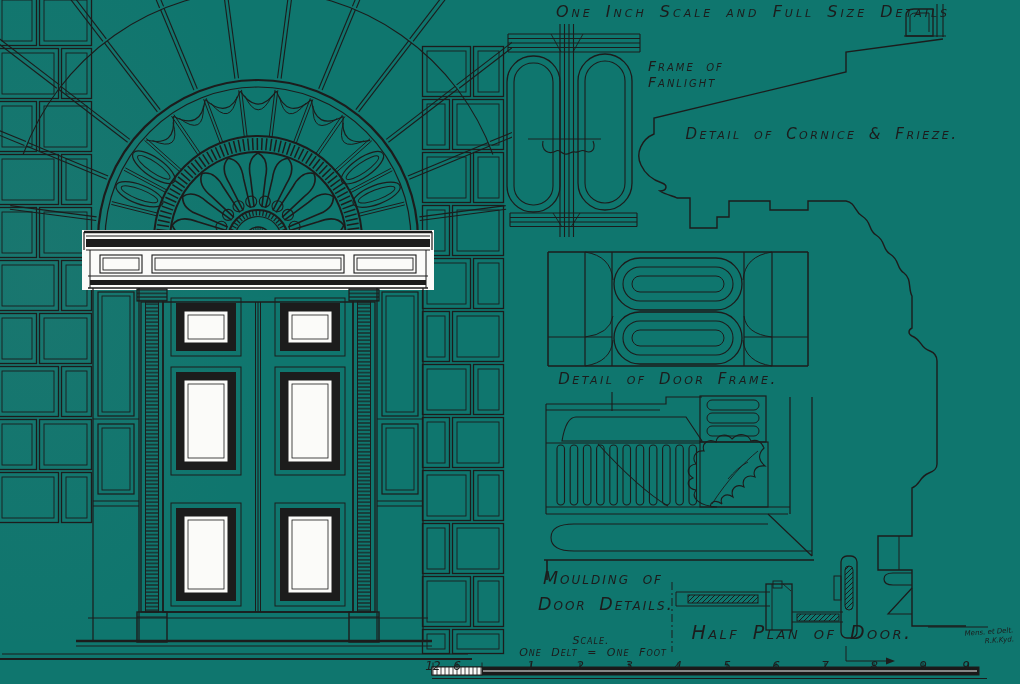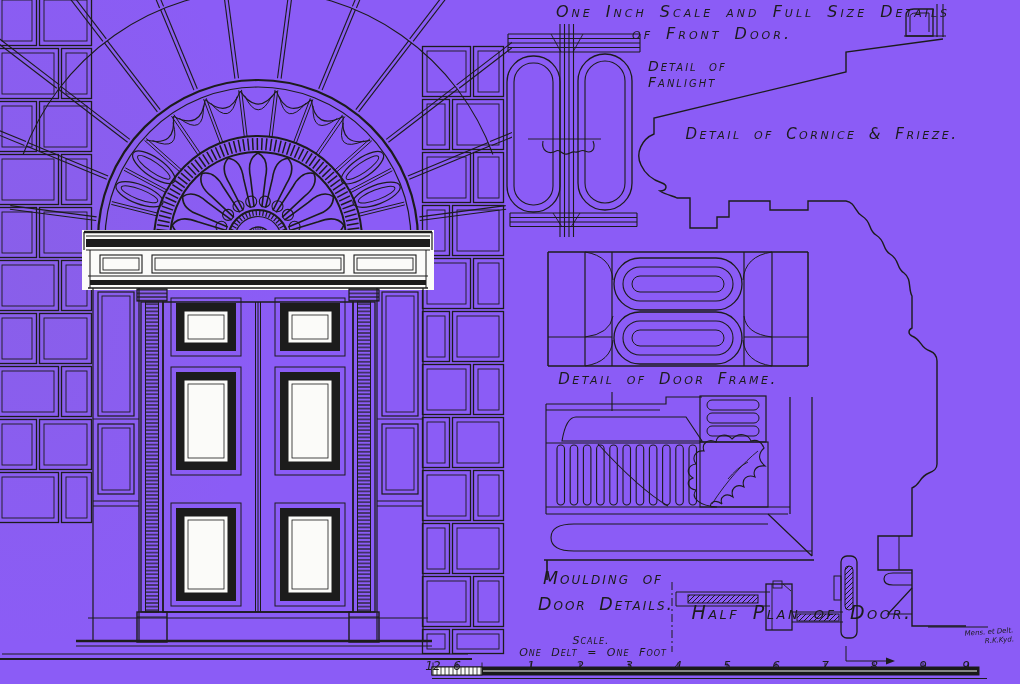--- a/index.html
+++ b/index.html
@@ -1,16 +1,16 @@
 <!DOCTYPE html>
 <html><head>
 <meta charset="utf-8">
 <style>
   html,body{margin:0;padding:0;background:#e8e8e6;}
-  .sheet{position:relative;width:1020px;height:684px;background:#8b5cf6;overflow:hidden;
+  .sheet{position:relative;width:1020px;height:684px;background:#0f766e;overflow:hidden;
          font-family:"DejaVu Sans",sans-serif;color:#1c1c1c;}
   .sheet::before{content:"";position:absolute;left:0;top:0;width:300px;height:684px;
          background:radial-gradient(ellipse at 12% 40%, rgba(120,120,118,0.10), rgba(0,0,0,0) 65%);pointer-events:none;}
   svg.art{position:absolute;left:0;top:0;width:1020px;height:684px;stroke:#1c1c1c;fill:none;}
   .lbl{position:absolute;font-style:italic;font-variant:small-caps;white-space:nowrap;
        letter-spacing:2px;word-spacing:5px;line-height:1.15;}
   .ctr{transform:translateX(-50%);}
   .t1{font-size:16px;letter-spacing:3px;}
   .t2{font-size:16px;letter-spacing:3px;}
   .h14{font-size:14px;}
@@ -602,37 +602,36 @@
         <line x1="825" y1="662.5" x2="825" y2="667.5" stroke-width="0.9"></line>
         <line x1="874" y1="662.5" x2="874" y2="667.5" stroke-width="0.9"></line>
         <line x1="923" y1="662.5" x2="923" y2="667.5" stroke-width="0.9"></line>
         <line x1="968" y1="662.5" x2="968" y2="667.5" stroke-width="0.9"></line>
         <line x1="432" y1="678.5" x2="987" y2="678.5" stroke-width="1.1"></line>
       </g>
     <path d="M928,627 H988" stroke-width="1"></path>
   </svg>
 
   <div class="lbl t1 ctr" style="left:753px;top:3px">One Inch Scale and Full Size Details</div>
-  <div class="lbl t2 ctr" style="left:712px;top:25px">of Front Door.</div>
 
   <div class="lbl h14" style="left:648px;top:58px">
-    <div>Detail of</div>
+    <div>Frame of</div>
     <div>Fanlight</div>
   </div>
 
   <div class="lbl h15 ctr" style="left:822px;top:126px">Detail of Cornice &amp; Frieze.</div>
   <div class="lbl h15 ctr" style="left:668px;top:371px">Detail of Door Frame.</div>
 
   <div class="lbl h17" style="left:543px;top:568px">Moulding of</div>
   <div class="lbl h17" style="left:538px;top:594px">Door Details.</div>
 
   <div class="lbl small ctr" style="left:591px;top:635px">Scale.</div>
   <div class="lbl small ctr" style="left:593px;top:647px">One Delt = One Foot</div>
 
-  <div class="lbl h19 ctr" style="left:802px;top:602px">Half Plan of Door.</div>
+  <div class="lbl h19 ctr" style="left:802px;top:622px">Half Plan of Door.</div>
 
   <div class="sig">
     <div>Mens. et Delt.</div>
     <div>R.K.Kyd.</div>
   </div>
 
   <span class="tick" style="left:433px">12</span>
   <span class="tick" style="left:457px">6</span>
   <span class="tick" style="left:531px">1</span>
   <span class="tick" style="left:580px">2</span>

